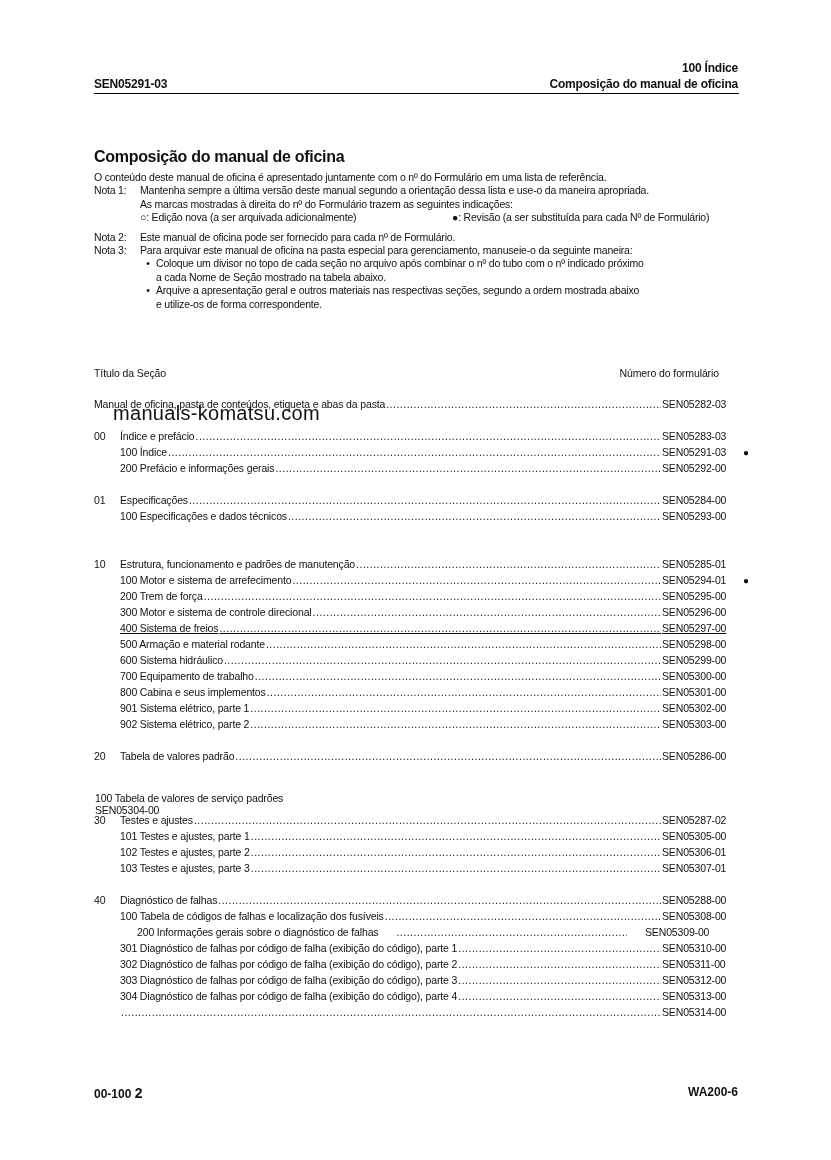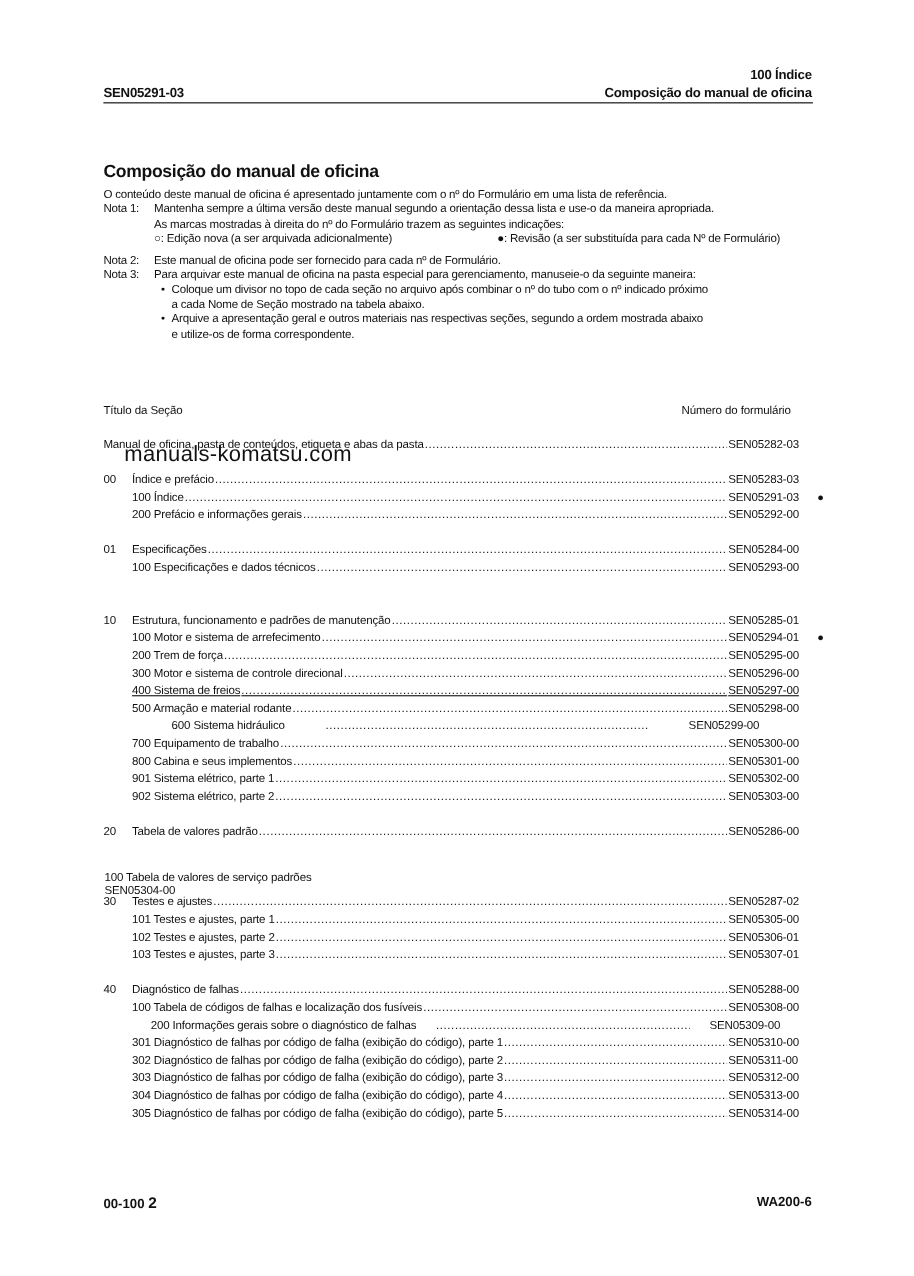--- a/index.html
+++ b/index.html
@@ -157,21 +157,21 @@
       <span class="code">SEN05297-00</span>
       <span class="mark"></span>
     </div>
   <div class="line" style="top:638px;">
       <span class="num"></span>
       <span class="label">500 Armação e material rodante</span>
       <span class="dots"></span>
       <span class="code">SEN05298-00</span>
       <span class="mark"></span>
     </div>
-  <div class="line" style="top:654px;gap:36px;">
+  <div class="line" style="top:654px;">
       <span class="num"></span>
       <span class="label">600 Sistema hidráulico</span>
       <span class="dots"></span>
       <span class="code">SEN05299-00</span>
       <span class="mark"></span>
     </div>
   <div class="line" style="top:670px;">
       <span class="num"></span>
       <span class="label">700 Equipamento de trabalho</span>
       <span class="dots"></span>
@@ -288,21 +288,20 @@
     </div>
   <div class="line" style="top:990px;">
       <span class="num"></span>
       <span class="label">304 Diagnóstico de falhas por código de falha (exibição do código), parte 4</span>
       <span class="dots"></span>
       <span class="code">SEN05313-00</span>
       <span class="mark"></span>
     </div>
   <div class="line" style="top:1006px;">
       <span class="num"></span>
-      <span class="label">305 Diagnóstico de falhas por código de falha (exibição do código), parte 5</span>
       <span class="dots"></span>
       <span class="code">SEN05314-00</span>
       <span class="mark"></span>
     </div>
 </div>
 
 <div class="watermark">manuals-komatsu.com</div>
 
 <div class="foot-left">
   <span>00-100</span>

